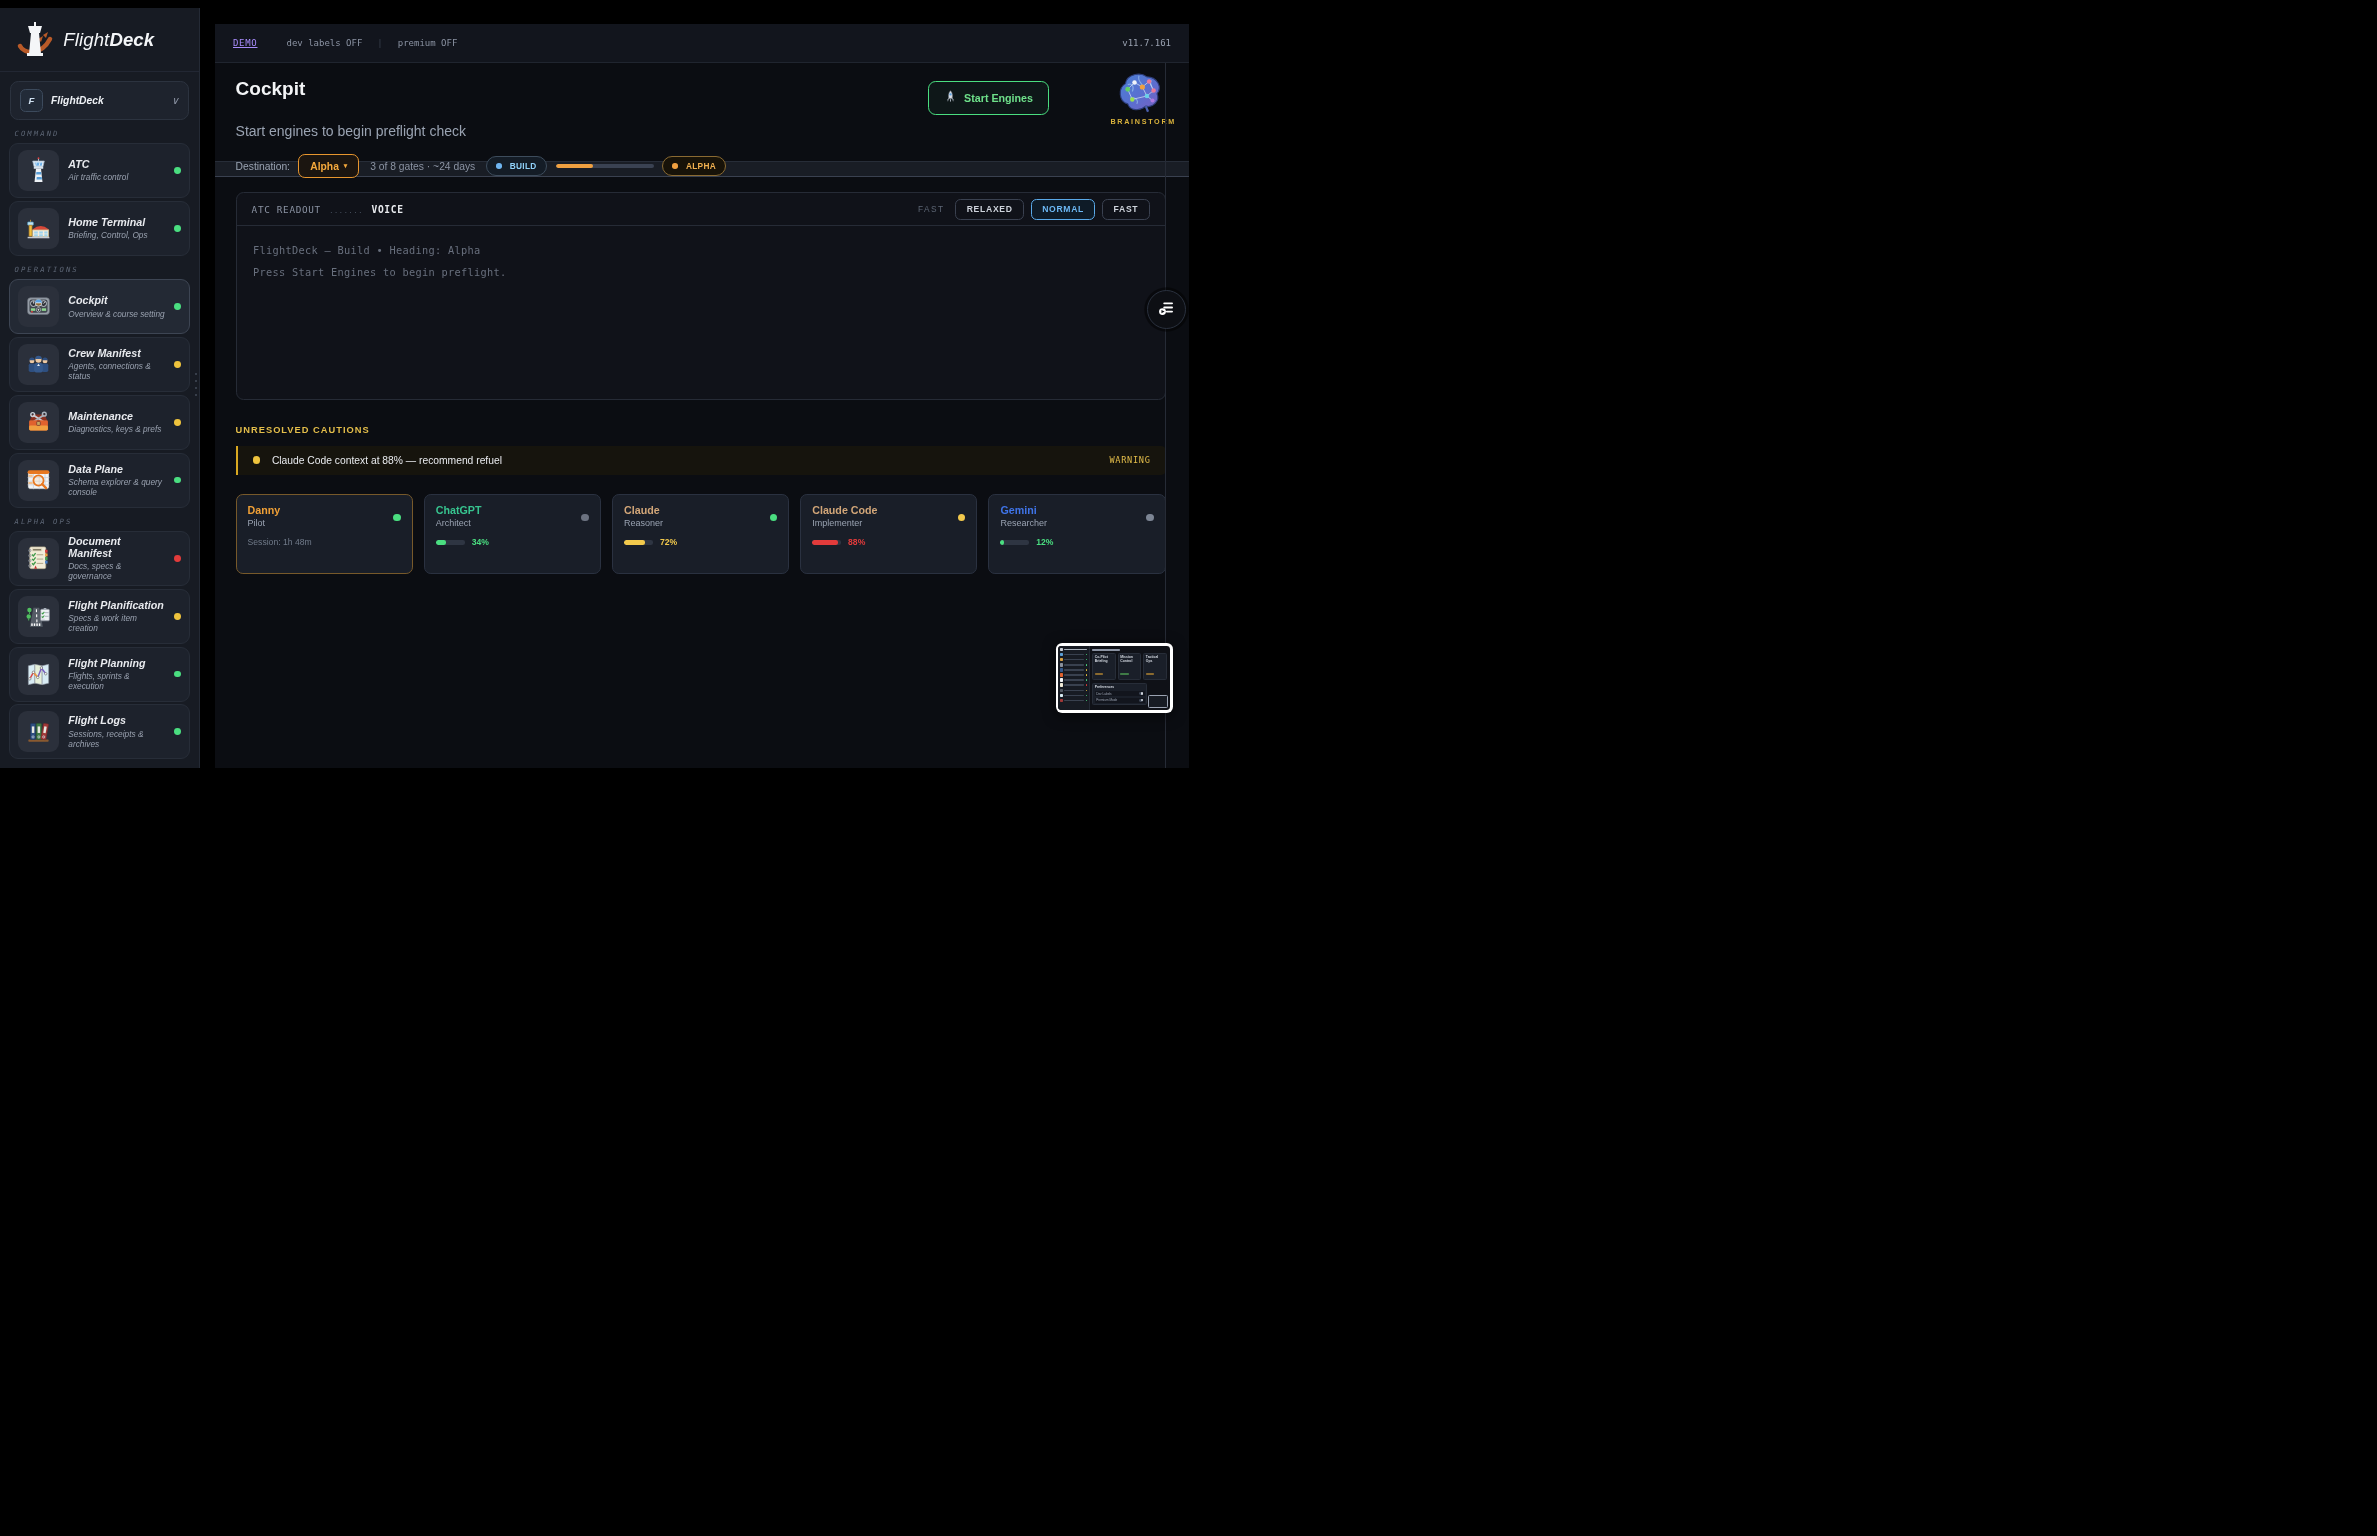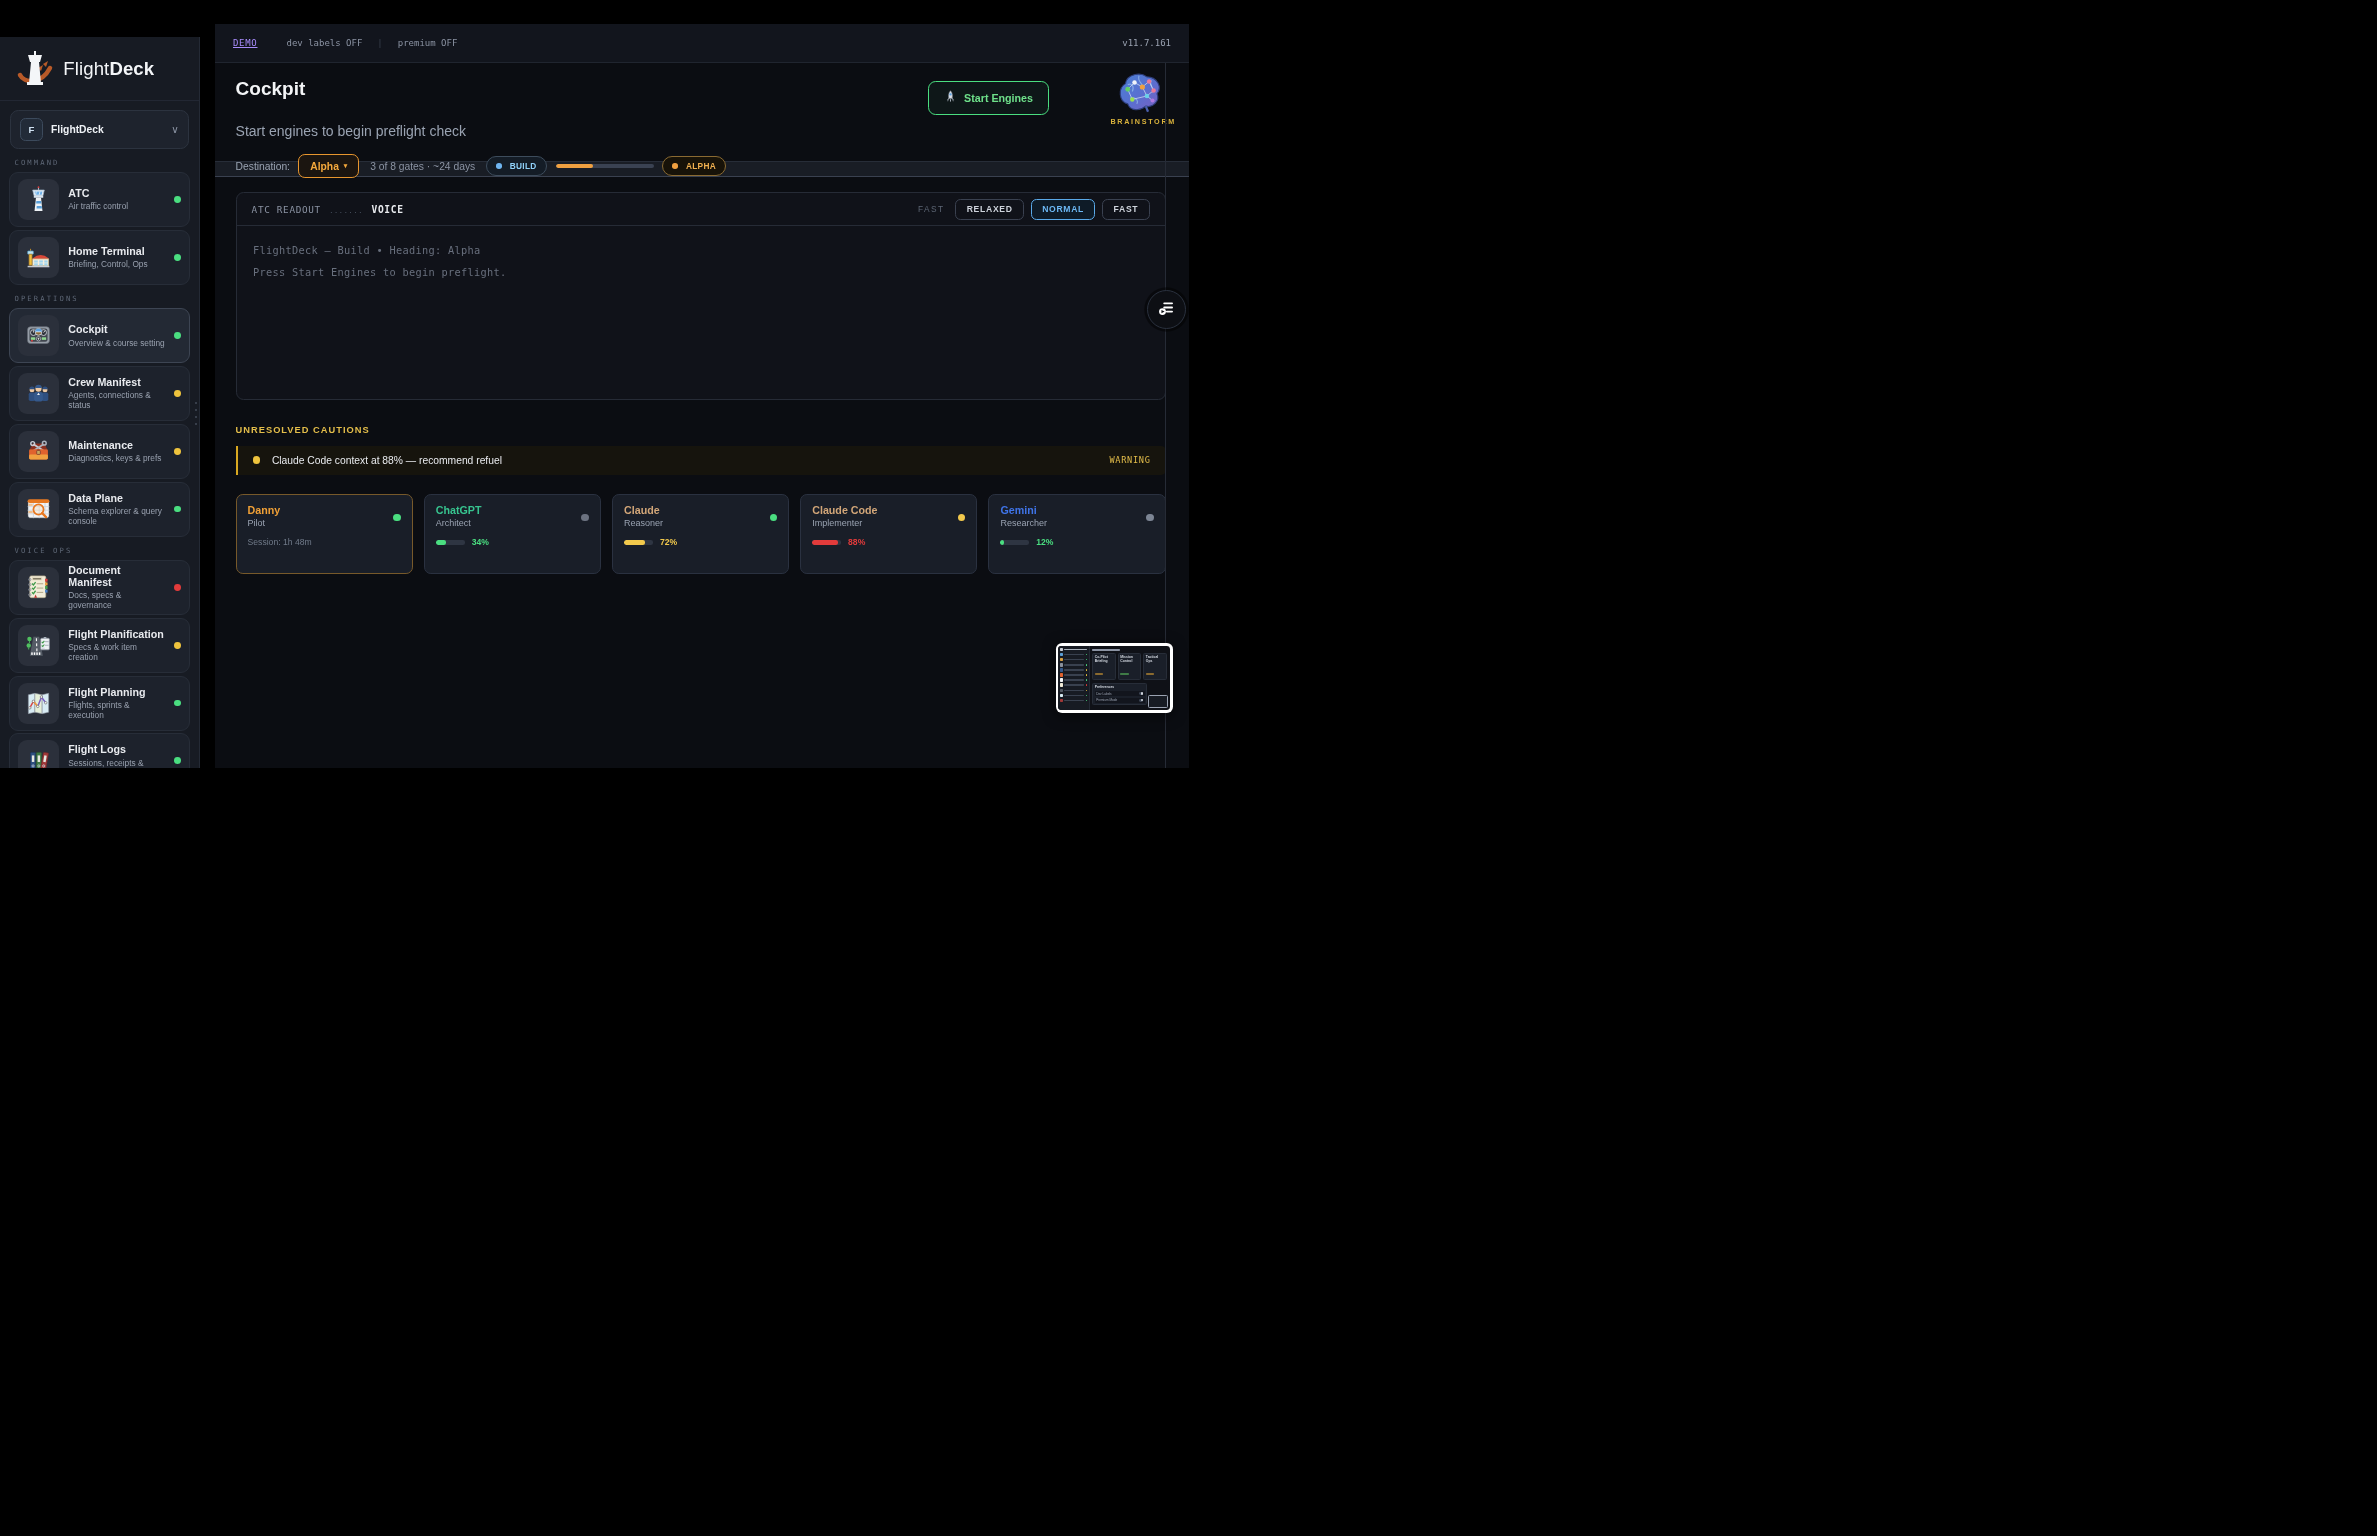--- a/index.html
+++ b/index.html
@@ -1,22 +1,22 @@
 <!DOCTYPE html>
 <html style="font-size:11px"><head>
 <meta charset="utf-8">
 <style>
   html,body{margin:0;padding:0;background:#000;}
   .stage{position:relative;width:1189px;height:768px;background:#000;overflow:hidden;
          font-family:"Liberation Sans",sans-serif;color:#e5e7eb;}
   .mono{font-family:"DejaVu Sans Mono","Liberation Mono",monospace;}
 
   
-  .sidebar{position:absolute;left:0;top:37px;bottom:0;width:200px;background:#171b23;
-           border-right:0.7px solid #242a35;box-sizing:border-box;}
+  .sidebar{position:absolute;left:0;top:8px;bottom:0;width:200px;background:#171b23;
+           border-right:0.7px solid #242a35;box-sizing:border-box;font-style:italic;}
   .logo-row{display:flex;align-items:center;gap:8.3px;padding:11px 13.8px 9.6px 15px;
             border-bottom:0.7px solid #222733;}
   .brand{font-size:18.6px;color:#f4f6f8;letter-spacing:0.1px;font-weight:400;}
   .brand b{font-weight:800;}
   .selector{margin:9.6px 9.6px 4.1px;background:#1e232d;border:0.7px solid #2c333f;border-radius:8.3px;
             display:flex;align-items:center;gap:8.3px;padding:6.9px 9.6px;cursor:pointer;}
   .f-badge{width:20.6px;height:20.6px;border-radius:5.5px;background:#222b38;border:0.7px solid #3c4a5c;
            display:flex;align-items:center;justify-content:center;font-size:9.6px;font-weight:700;color:#cfe0f0;}
   .selector-label{flex:1;font-size:10.3px;font-weight:700;color:#eef1f5;}
   .selector-chevron{color:#8b93a3;font-size:10.3px;}
@@ -313,21 +313,21 @@
             <line x1="25" y1="25" x2="30.5" y2="30.5" stroke="#e87820" stroke-width="3" stroke-linecap="round"></line>
           </svg>
         </div>
         <div class="nav-txt">
           <div class="nav-title">Data Plane</div>
           <div class="nav-sub">Schema explorer &amp; query console</div>
         </div>
         <span class="dot" style="background: rgb(74, 222, 128);"></span>
       </div>
 
-      <div class="section-label">VOICE OPS</div>
+      <div class="section-label">ALPHA OPS</div>
 
       <div class="nav-item">
         <div class="tile">
           <svg width="29" height="29" viewBox="0 0 40 40">
             <rect x="8" y="4" width="22" height="30" rx="2" fill="#f2ecd8" stroke="#b8ae92" stroke-width="1"></rect>
             <rect x="11" y="6" width="14" height="4" fill="#ded4b8"></rect>
             <rect x="12.5" y="7.2" width="11" height="1.6" fill="#6a6450"></rect>
             <path d="M11,14.5 l2,2 l3,-4" stroke="#3f9a4a" stroke-width="1.8" fill="none"></path>
             <rect x="17.5" y="14" width="9" height="1.6" fill="#b8ae92"></rect>
             <path d="M11,20.5 l2,2 l3,-4" stroke="#3f9a4a" stroke-width="1.8" fill="none"></path>

